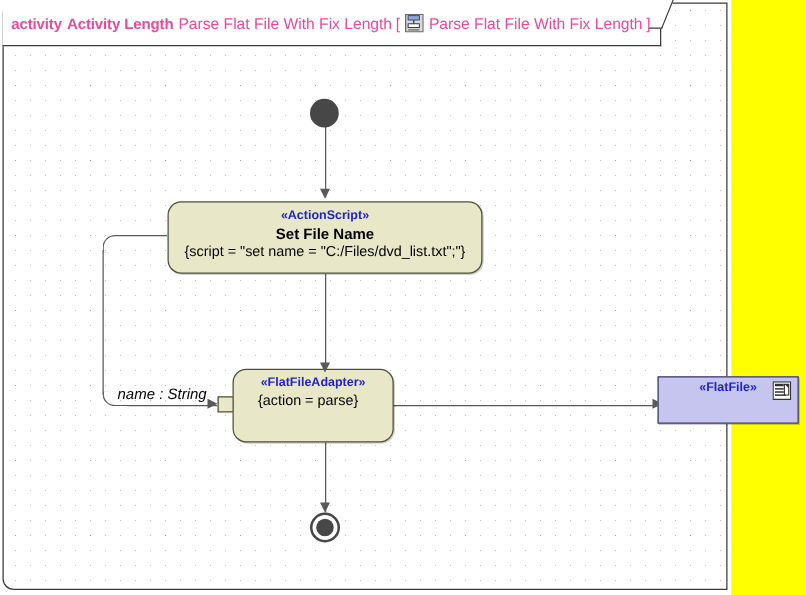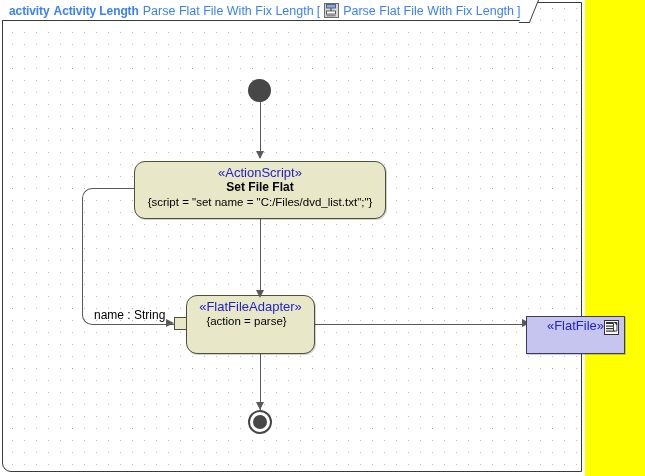--- a/index.html
+++ b/index.html
@@ -53,33 +53,33 @@
     background-size: 60px 60px, 12px 12px;
     background-position: 9px 5px, 9px 5px;
     opacity: 0.95;
   }
 
   
   #frame-tab {
     position: absolute;
     left: 2px;
     top: 1px;
-    height: 20px;
+    height: 36px;
     box-sizing: border-box;
     display: flex;
     align-items: center;
     padding: 0 7px 0 7px;
     background: #ffffff;
     border: 1px solid #3a3a3a;
     border-top: none;
     border-left: none;
     border-radius: 0 0 0 0;
     white-space: nowrap;
     font-size: 12px;
-    color: #3b82f6;
+    color: #ec4899;
     z-index: 6;
   }
   
   #frame-tab::after {
     content: "";
     position: absolute;
     right: -11px;
     top: -1px;
     width: 11px;
     height: 23px;
@@ -132,23 +132,24 @@
 
   .action-node {
     border: 1.4px solid #4f4f3a;
     border-radius: 11px;
     background: #e8e8c8;
     text-align: center;
     box-shadow: 1px 1px 0 rgba(0,0,0,0.18);
   }
   .stereotype {
     color: #2222cc;
-    font-size: 13px;
+    font-size: 10px;
     line-height: 14px;
     white-space: nowrap;
+    font-weight: bold;
   }
   .node-name {
     color: #000000;
     font-weight: bold;
     font-size: 12px;
     line-height: 15px;
     white-space: nowrap;
   }
   .node-prop {
     color: #000000;
@@ -227,20 +228,21 @@
     border-left: 8px solid #595959;
     z-index: 5;
   }
 
   .edge-label {
     position: absolute;
     font-size: 12px;
     color: #000000;
     white-space: nowrap;
     z-index: 5;
+    font-style: italic;
   }
 
   
   .route-corner {
     position: absolute;
     border: 1.4px solid #595959;
     background: transparent;
     z-index: 3;
     box-sizing: border-box;
   }
@@ -281,38 +283,38 @@
     <div class="arrow-right" style="left:163px; top:316px;"></div>
     <div class="edge-label" style="left:91px; top:305px;">name : String</div>
 
     <div class="edge-line edge-h" style="left:312px; top:320.5px; width:215px;"></div>
     <div class="arrow-right" style="left:519px; top:316px;"></div>
 
     <div class="initial-node" style="left:245px; top:76px; width:23px; height:23px;"></div>
 
     <div class="node action-node" style="left:131px; top:158px; width:252px; height:58px;">
       <div class="stereotype" style="margin-top:4px;">«ActionScript»</div>
-      <div class="node-name">Set File Flat</div>
+      <div class="node-name">Set File Name</div>
       <div class="node-prop">{script = "set name = "C:/Files/dvd_list.txt";"}</div>
     </div>
 
     <div class="node action-node" style="left:183px; top:292px; width:129px; height:59px;">
       <div class="stereotype" style="margin-top:4px;">«FlatFileAdapter»</div>
       <div class="node-prop" style="text-align:center; padding-right:8px;">{action = parse}</div>
     </div>
 
     <div class="pin" style="left:171px; top:314px; width:13px; height:13px;"></div>
 
     <div class="edge-line edge-h" style="left:310px; top:320.5px; width:4px;"></div>
 
     <div class="final-outer" style="left:245px; top:407px; width:24px; height:24px;"></div>
     <div class="final-inner" style="left:250px; top:412px; width:14px; height:14px;"></div>
   </div>
 
-  <div class="node object-node" style="left:526px; top:316px; width:99px; height:38px; z-index:8;">
+  <div class="node object-node" style="left:526px; top:301px; width:113px; height:38px; z-index:8;">
     <div class="stereotype" style="margin-top:2px; text-align:center;">«FlatFile»</div>
     <span class="doc-icon" style="right:5px; top:3px;">
       <svg width="15" height="15" viewBox="0 0 15 15" xmlns="http://www.w3.org/2000/svg">
         <rect x="0.5" y="0.5" width="14" height="14" fill="#ffffff" stroke="#333333" stroke-width="1"></rect>
         <rect x="2" y="2" width="7" height="2" fill="#333333"></rect>
         <rect x="2" y="5.5" width="7" height="1.2" fill="#333333"></rect>
         <rect x="2" y="8" width="7" height="1.2" fill="#333333"></rect>
         <rect x="2" y="10.5" width="9" height="1.2" fill="#333333"></rect>
         <path d="M9.5 2.5 L13 2.5 L13 11 L9.5 11 Z" fill="#ffffff" stroke="#333333" stroke-width="0.9"></path>
         <path d="M10 2.5 L13 5.5 L13 2.5 Z" fill="#333333"></path>

